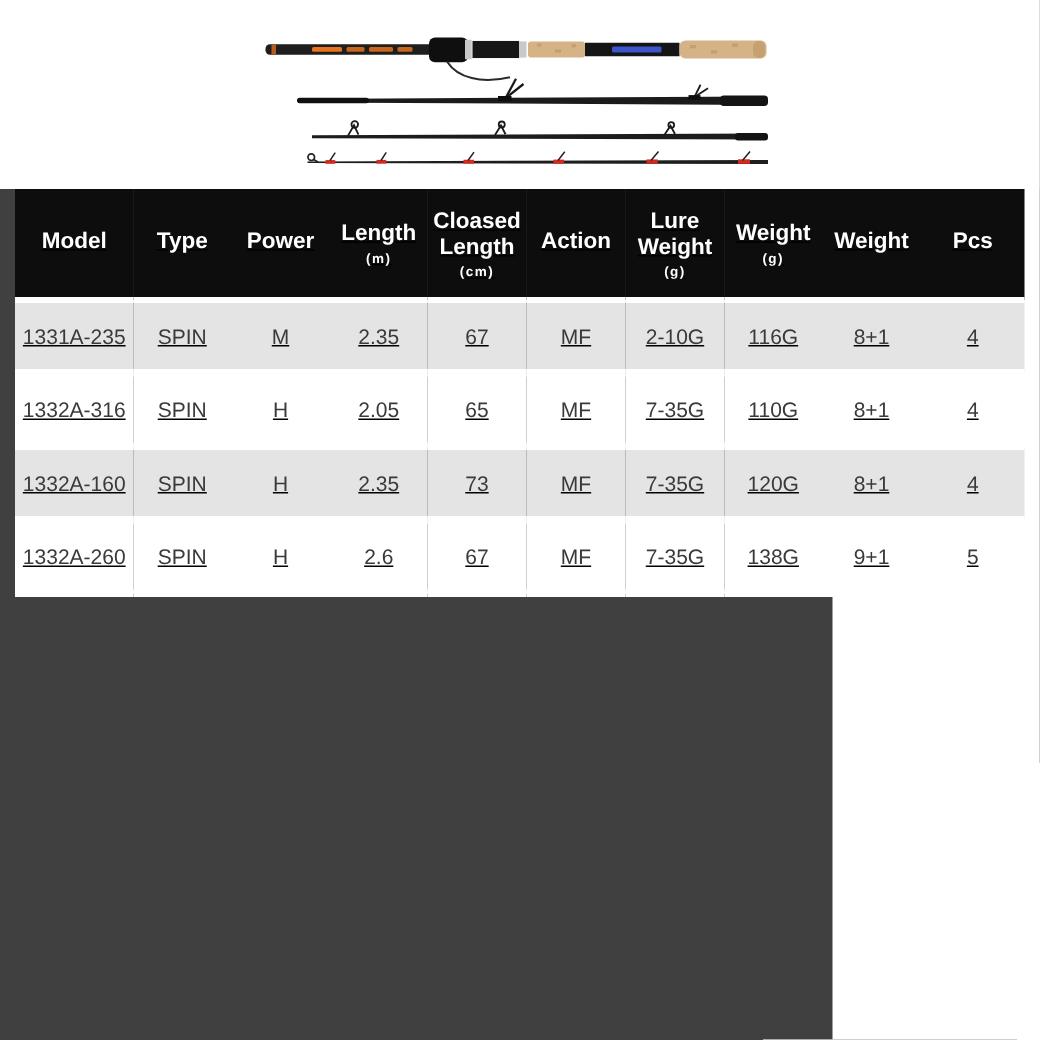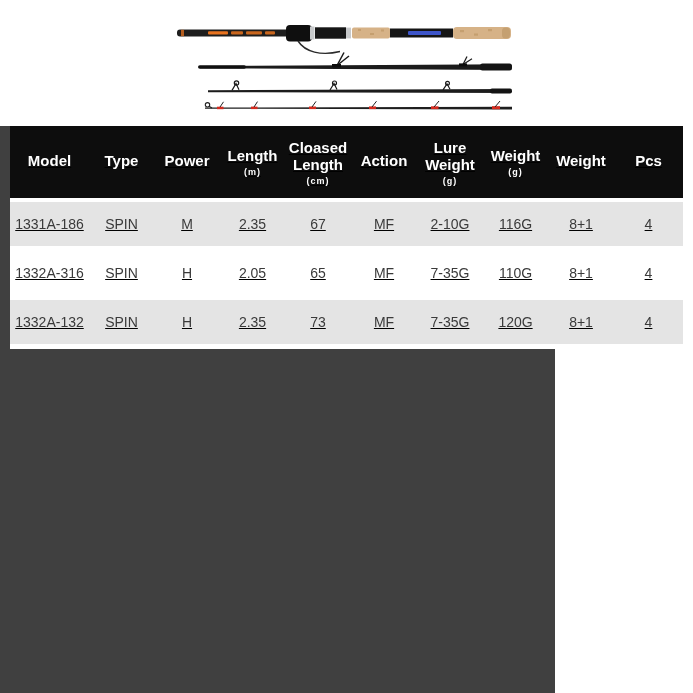--- a/index.html
+++ b/index.html
@@ -205,21 +205,21 @@
             <div class="h-unit"></div>
           </th>
         <th>
             <div class="h-label">Pcs</div>
             <div class="h-unit"></div>
           </th>
       </tr>
     </thead>
     <tbody>
       <tr>
-        <td>1331A-186</td>
+        <td>1331A-235</td>
           <td>SPIN</td>
           <td>M</td>
           <td>2.35</td>
           <td>67</td>
           <td>MF</td>
           <td>2-10G</td>
           <td>116G</td>
           <td>8+1</td>
           <td>4</td>
       </tr>
@@ -229,26 +229,38 @@
           <td>H</td>
           <td>2.05</td>
           <td>65</td>
           <td>MF</td>
           <td>7-35G</td>
           <td>110G</td>
           <td>8+1</td>
           <td>4</td>
       </tr>
       <tr>
-        <td>1332A-132</td>
+        <td>1332A-160</td>
           <td>SPIN</td>
           <td>H</td>
           <td>2.35</td>
           <td>73</td>
           <td>MF</td>
           <td>7-35G</td>
           <td>120G</td>
           <td>8+1</td>
           <td>4</td>
       </tr>
+      <tr>
+        <td>1332A-260</td>
+          <td>SPIN</td>
+          <td>H</td>
+          <td>2.6</td>
+          <td>67</td>
+          <td>MF</td>
+          <td>7-35G</td>
+          <td>138G</td>
+          <td>9+1</td>
+          <td>5</td>
+      </tr>
     </tbody>
   </table>
 </div>
 
 </body></html>

